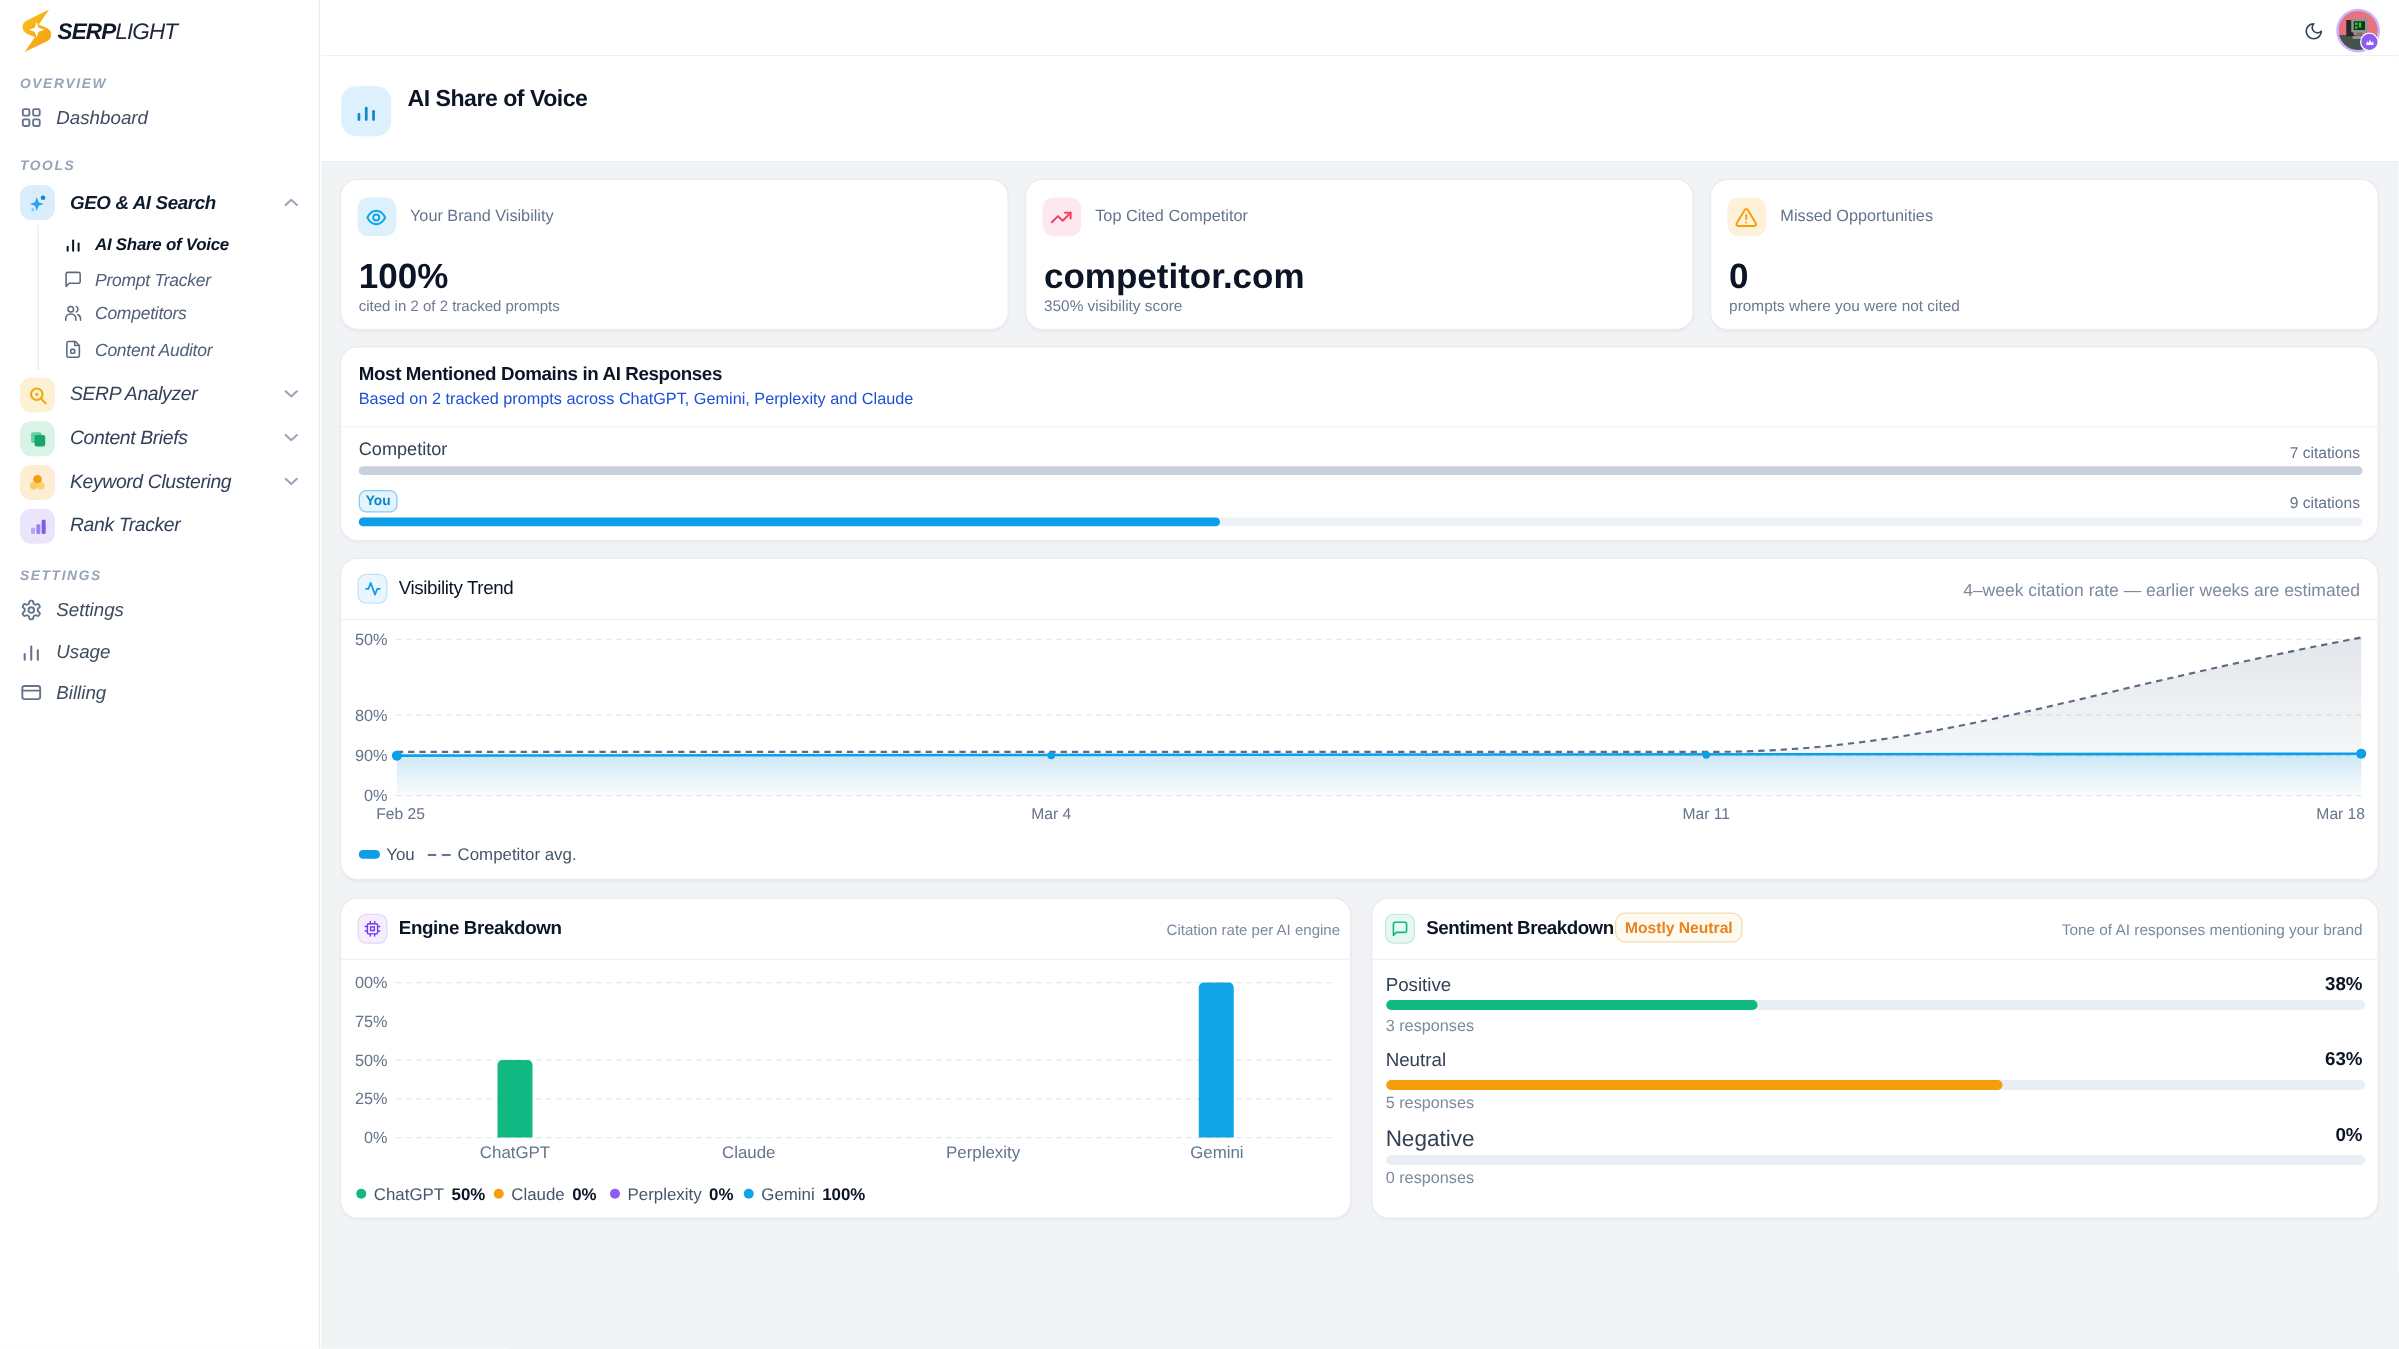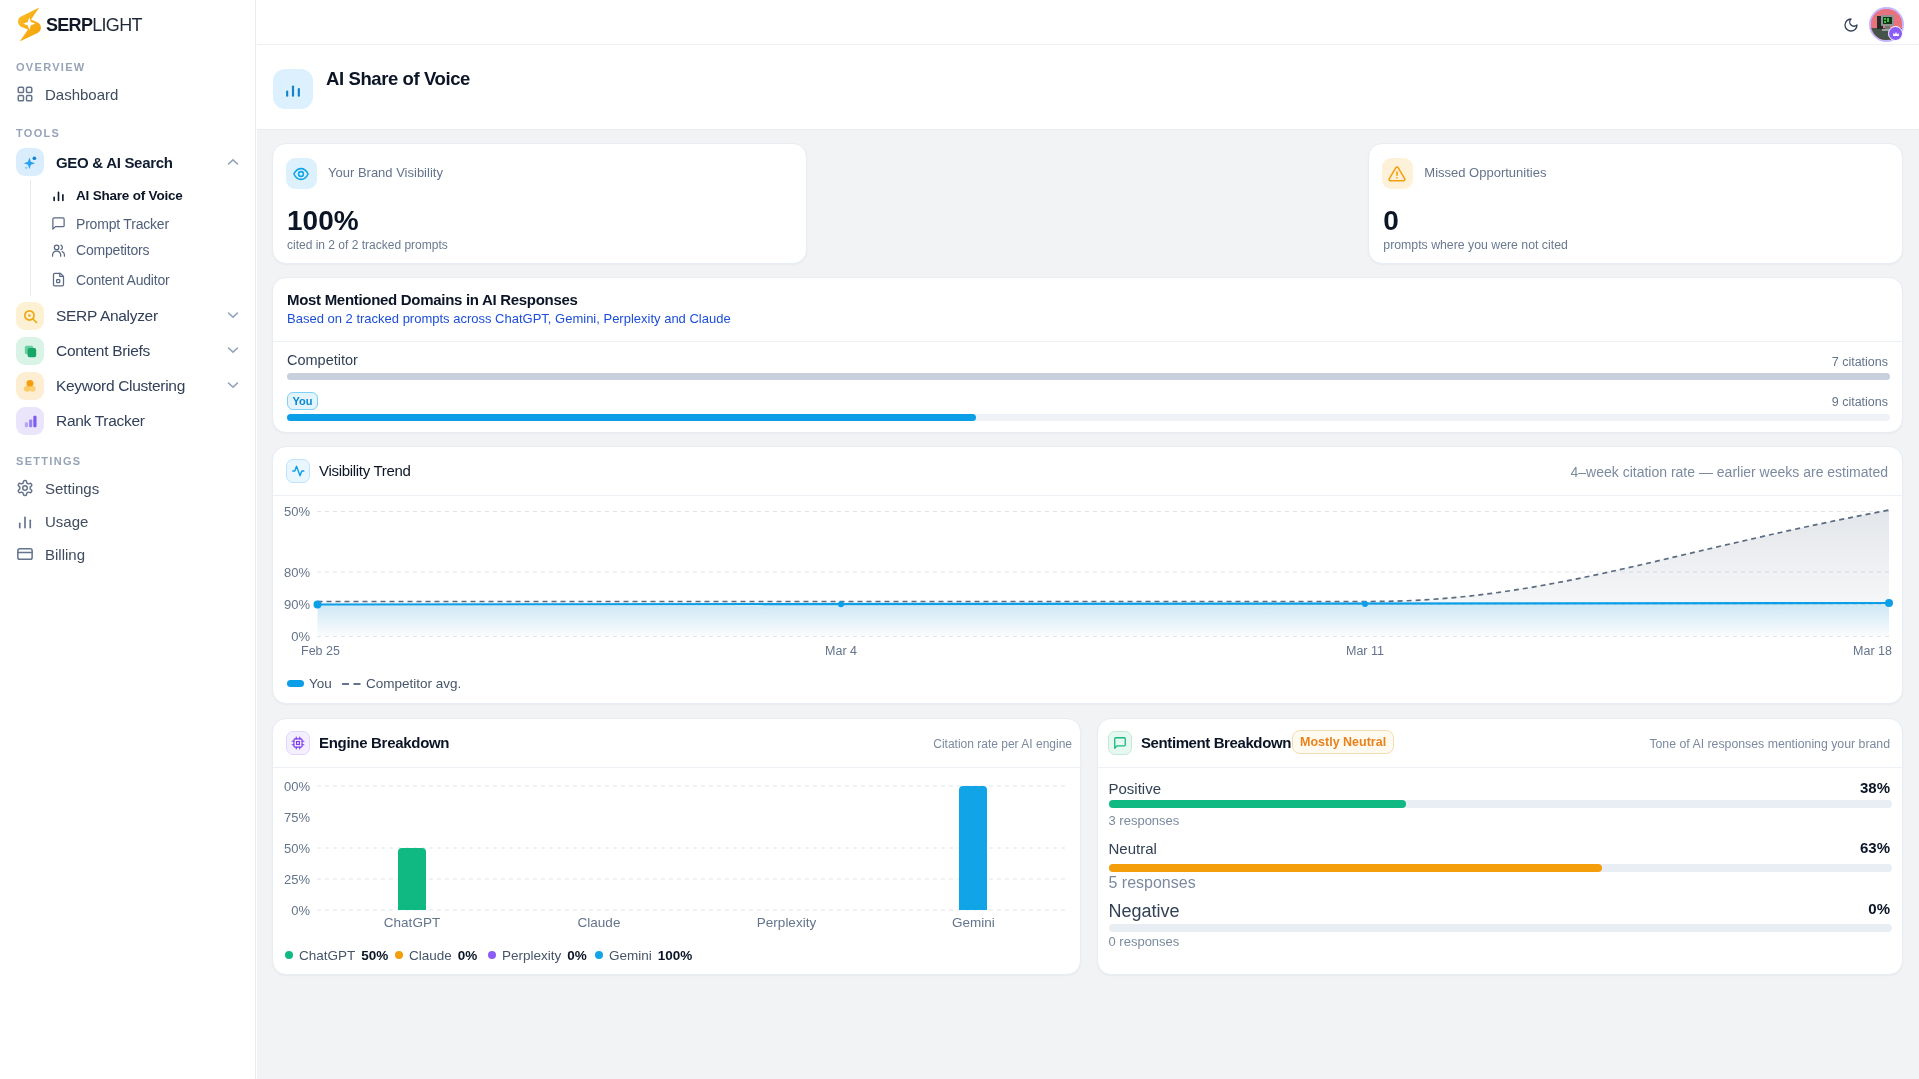--- a/index.html
+++ b/index.html
@@ -1,20 +1,20 @@
 <!DOCTYPE html>
 <html><head>
 <meta charset="utf-8">
 <style>
 * { margin:0; padding:0; box-sizing:border-box; }
 html,body { width:1919px; height:1079px; overflow:hidden; }
 body { font-family:"Liberation Sans",sans-serif; background:#ffffff; color:#0f172a; position:relative; }
 .abs { position:absolute; }
 
-#sidebar { position:absolute; left:0; top:0; width:256px; height:1079px; background:#ffffff; border-right:1px solid #e8edf3; z-index:5; }
+#sidebar { position:absolute; left:0; top:0; width:256px; height:1079px; background:#ffffff; border-right:1px solid #e8edf3; z-index:5;font-style:italic; }
 .sect { position:absolute; left:16px; font-size:11px; font-weight:700; letter-spacing:1.3px; color:#97a3b6; }
 .navitem { position:absolute; left:16px; display:flex; align-items:center; gap:11px; font-size:15px; color:#3f4c5f; font-weight:500; }
 .navitem svg { flex:0 0 auto; }
 .gitem { position:absolute; left:16px; display:flex; align-items:center; gap:12px; font-size:15.5px; letter-spacing:-0.3px; color:#32405a; font-weight:500; }
 .gbox { width:28px; height:28px; border-radius:9px; display:flex; align-items:center; justify-content:center; }
 .chev { position:absolute; color:#94a3b8; }
 .subline { position:absolute; left:30px; width:1px; background:#e5eaf1; }
 .subitem { position:absolute; left:51px; display:flex; align-items:center; gap:10px; font-size:14px; letter-spacing:-0.2px; color:#51607a; font-weight:500; }
 .subitem.active { color:#0b1526; font-weight:700; font-size:13.5px; }
 
@@ -224,20 +224,31 @@
       <svg width="18" height="18" viewBox="0 0 24 24" fill="none" stroke="#0ea5e9" stroke-width="2.1">
           <path d="M2.5 12 C5 7 8.3 4.8 12 4.8 C15.7 4.8 19 7 21.5 12 C19 17 15.7 19.2 12 19.2 C8.3 19.2 5 17 2.5 12 Z"></path>
           <circle cx="12" cy="12" r="3.2"></circle>
         </svg>
     </div>
     <div class="abs" style="left:55px;top:20.5px;font-size:13px;color:#64748b">Your Brand Visibility</div>
     <div class="abs" style="left:14px;top:61.5px;font-size:28px;font-weight:700;line-height:29px;color:#0b1526">100%</div>
     <div class="abs" style="left:14px;top:93.5px;font-size:12px;color:#6b7a90">cited in 2 of 2 tracked prompts</div>
   </div>
 
+  <div class="card" style="left:563.2px;top:13px;width:534.7px;height:121px">
+    <div class="iconbox" style="left:12.5px;top:14px;width:31px;height:31px;background:#fde8ef;border-radius:9px">
+      <svg width="18" height="18" viewBox="0 0 24 24" fill="none" stroke="#f43f5e" stroke-width="2.1" stroke-linecap="round" stroke-linejoin="round">
+          <path d="M22 7 L13.5 15.5 L8.5 10.5 L2 17"></path>
+          <path d="M16 7 h6 v6"></path>
+        </svg>
+    </div>
+    <div class="abs" style="left:55px;top:20.5px;font-size:13px;color:#64748b">Top Cited Competitor</div>
+    <div class="abs" style="left:14px;top:61.5px;font-size:28px;font-weight:700;line-height:29px;color:#0b1526">competitor.com</div>
+    <div class="abs" style="left:14px;top:93.5px;font-size:12.3px;color:#6b7a90">350% visibility score</div>
+  </div>
 
   <div class="card" style="left:1111.3px;top:13px;width:534.7px;height:121px">
     <div class="iconbox" style="left:12.5px;top:14px;width:31px;height:31px;background:#fdf2d9;border-radius:9px">
       <svg width="18" height="18" viewBox="0 0 24 24" fill="none" stroke="#f59e0b" stroke-width="2.1" stroke-linecap="round" stroke-linejoin="round">
           <path d="M10.3 3.9 L1.8 18.2 a1.8 1.8 0 0 0 1.6 2.8 h17.2 a1.8 1.8 0 0 0 1.6-2.8 L13.7 3.9 a1.9 1.9 0 0 0-3.4 0 Z"></path>
           <path d="M12 9.5 v4"></path>
           <path d="M12 17.2 h.01"></path>
         </svg>
     </div>
     <div class="abs" style="left:55px;top:20.5px;font-size:13px;color:#64748b">Missed Opportunities</div>
@@ -375,21 +386,21 @@
     <div class="abs" style="left:10.5px;top:61px;font-size:15px;font-weight:500;color:#334155">Positive</div>
     <div class="abs" style="right:12px;top:60px;font-size:15px;font-weight:700;color:#0b1526">38%</div>
     <div class="abs" style="left:10.5px;top:81px;width:783px;height:8px;border-radius:4px;background:#e9eef5"></div>
     <div class="abs" style="left:10.5px;top:81px;width:297px;height:8px;border-radius:4px;background:#10b981"></div>
     <div class="abs" style="left:10.5px;top:94.5px;font-size:13px;color:#7b8a9e">3 responses</div>
 
     <div class="abs" style="left:10.5px;top:121.5px;font-size:15px;font-weight:500;color:#334155">Neutral</div>
     <div class="abs" style="right:12px;top:120.5px;font-size:15px;font-weight:700;color:#0b1526">63%</div>
     <div class="abs" style="left:10.5px;top:145px;width:783px;height:8px;border-radius:4px;background:#e9eef5"></div>
     <div class="abs" style="left:10.5px;top:145px;width:493px;height:8px;border-radius:4px;background:#f59e0b"></div>
-    <div class="abs" style="left:10.5px;top:155px;font-size:16px;color:#7b8a9e">5 responses</div>
+    <div class="abs" style="left:10.5px;top:155px;font-size:13px;color:#7b8a9e">5 responses</div>
 
     <div class="abs" style="left:10.5px;top:182px;font-size:18px;font-weight:500;color:#334155">Negative</div>
     <div class="abs" style="right:12px;top:181px;font-size:15px;font-weight:700;color:#0b1526">0%</div>
     <div class="abs" style="left:10.5px;top:205px;width:783px;height:8px;border-radius:4px;background:#e9eef5"></div>
     <div class="abs" style="left:10.5px;top:215px;font-size:13px;color:#7b8a9e">0 responses</div>
   </div>
 
 </div>
 
 </body></html>

